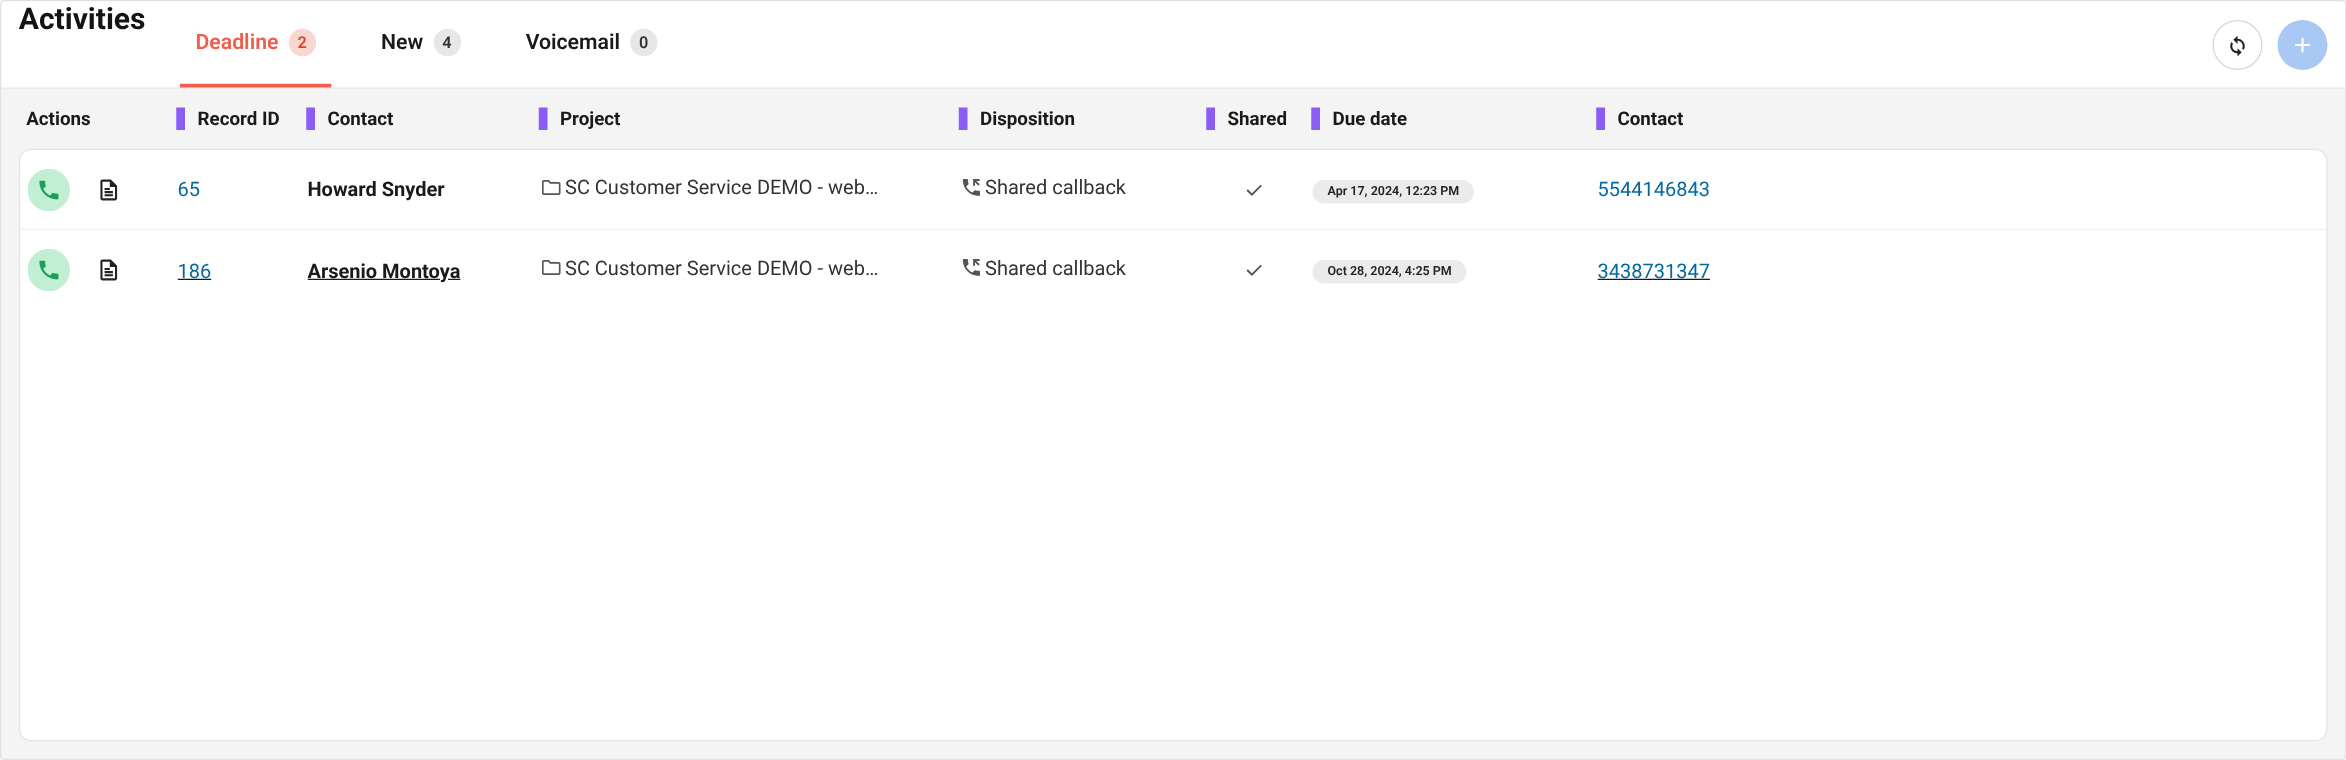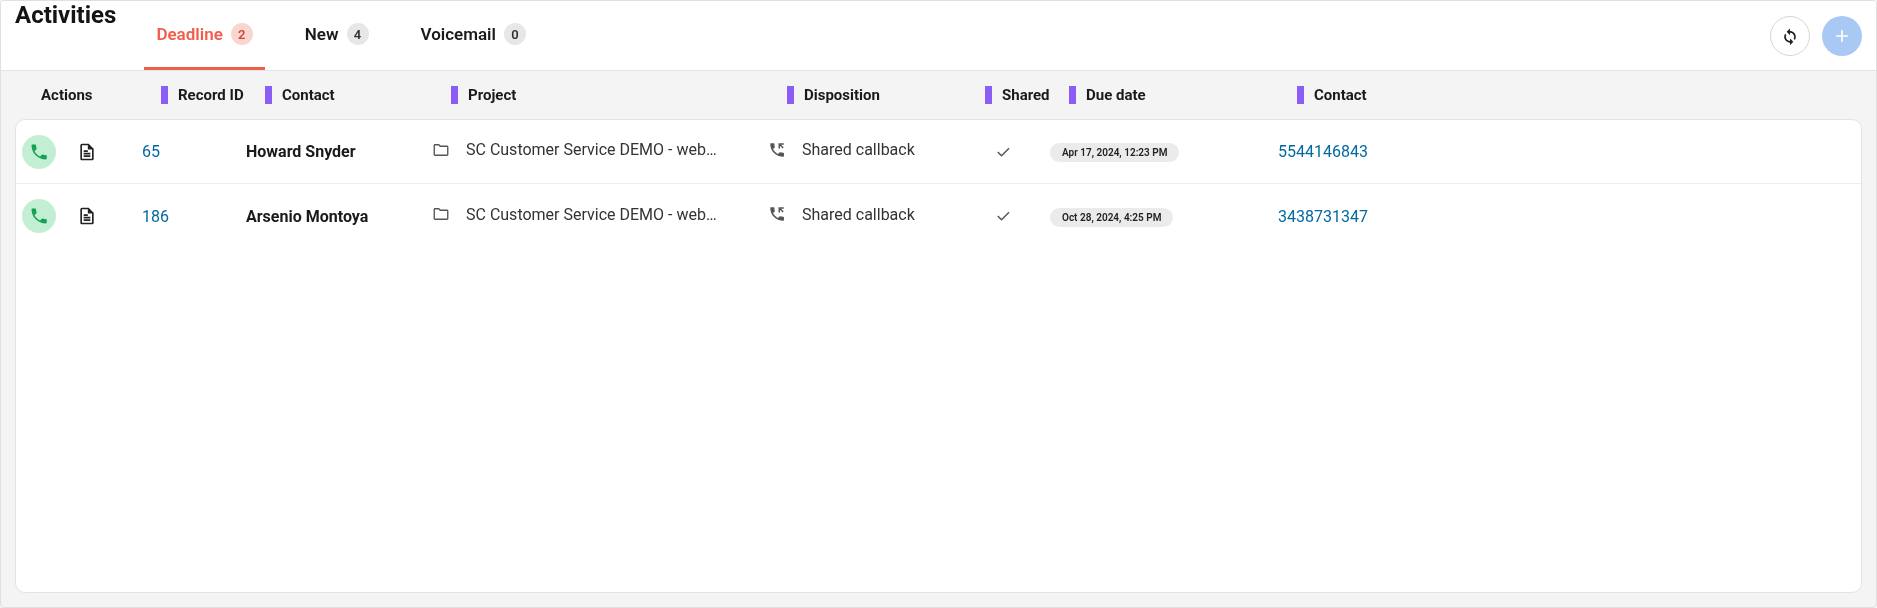--- a/index.html
+++ b/index.html
@@ -102,21 +102,20 @@
     overflow: hidden;
   }
   .table-header {
     display: flex;
     align-items: center;
     height: 48px;
     font-size: 15px;
     font-weight: 700;
     color: #1a1a1a;
     padding-left: 6px;
-    margin-left: 20px;
   }
   .col-sep {
     border-left: 7px solid #8b5cf6;
     padding-left: 10px;
   }
   .col-actions  { width: 120px; }
   .col-record   { width: 104px; }
   .col-customer { width: 186px; }
   .col-project  { width: 336px; }
   .col-disp     { width: 198px; }
@@ -131,21 +130,21 @@
     flex: 1;
     overflow: hidden;
   }
   .row {
     display: flex;
     align-items: center;
     height: 64px;
     border-bottom: 1px solid #eee;
     padding-left: 6px;
   }
-  .row:last-child { border-bottom: none; }
+  .row:last-child { border-bottom: none; text-decoration: underline; }
   .row .cell {
     font-size: 16px;
     color: #333;
     overflow: hidden;
     white-space: nowrap;
     text-overflow: ellipsis;
     padding-right: 10px;
   }
   .row .cell.bold { font-weight: 700; color: #1a1a1a; }
   .row .cell.muted { color: #0369a1; }
@@ -161,21 +160,21 @@
     display: flex;
     align-items: center;
     justify-content: center;
     cursor: pointer;
   }
   .icon-btn.call { background: #c2efd3; }
   .icon-btn.doc  { background: transparent; }
   .inline-icon {
     display: inline-flex;
     align-items: center;
-    gap: 16px;
+    gap: 2px;
   }
   .inline-icon .txt {
     overflow: hidden; text-overflow: ellipsis; white-space: nowrap;
     max-width: 260px;
   }
   .pill {
     display: inline-block;
     background: #ecebeb;
     border-radius: 14px;
     padding: 4px 12px;

